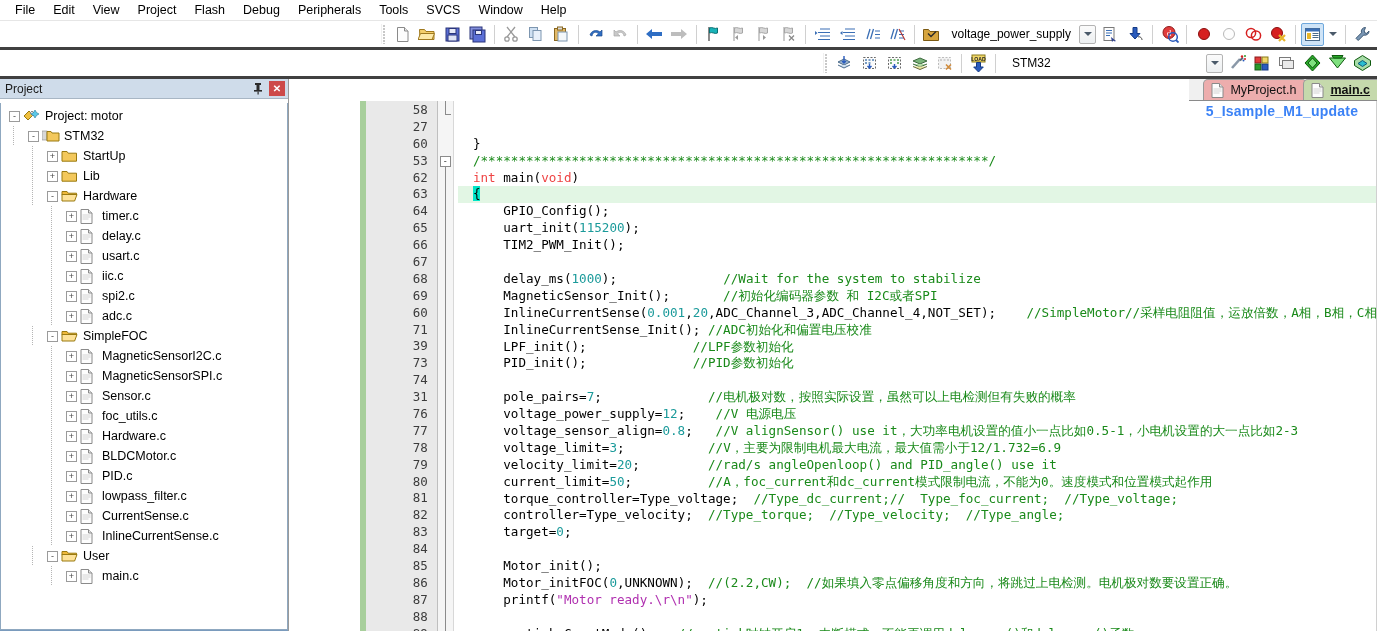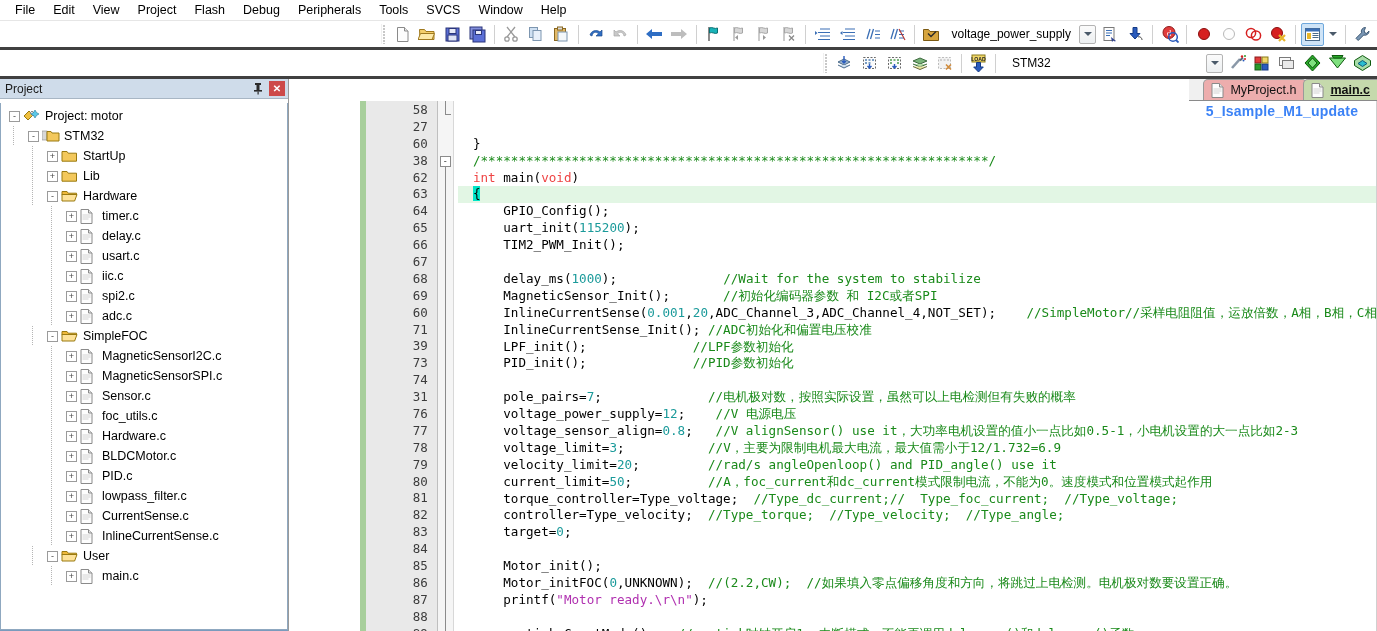--- a/index.html
+++ b/index.html
@@ -905,21 +905,21 @@
           </div>
         </div>
       <div class="code-area">
         <div class="gutter">
           <div class="chbar"></div>
           <div class="chbar mod" style="position: absolute; left: 0px; top: 0px; width: 6px; height: 100%; background: rgb(168, 207, 156);"></div>
           <div id="gutter-nums" style="padding-top:1px;">
               <div class="lnum">58</div>
               <div class="lnum">27</div>
               <div class="lnum">60</div>
-              <div class="lnum">38</div>
+              <div class="lnum">53</div>
               <div class="lnum">62</div>
               <div class="lnum">63</div>
               <div class="lnum">64</div>
               <div class="lnum">65</div>
               <div class="lnum">66</div>
               <div class="lnum">67</div>
               <div class="lnum">68</div>
               <div class="lnum">69</div>
               <div class="lnum">60</div>
               <div class="lnum">71</div>

